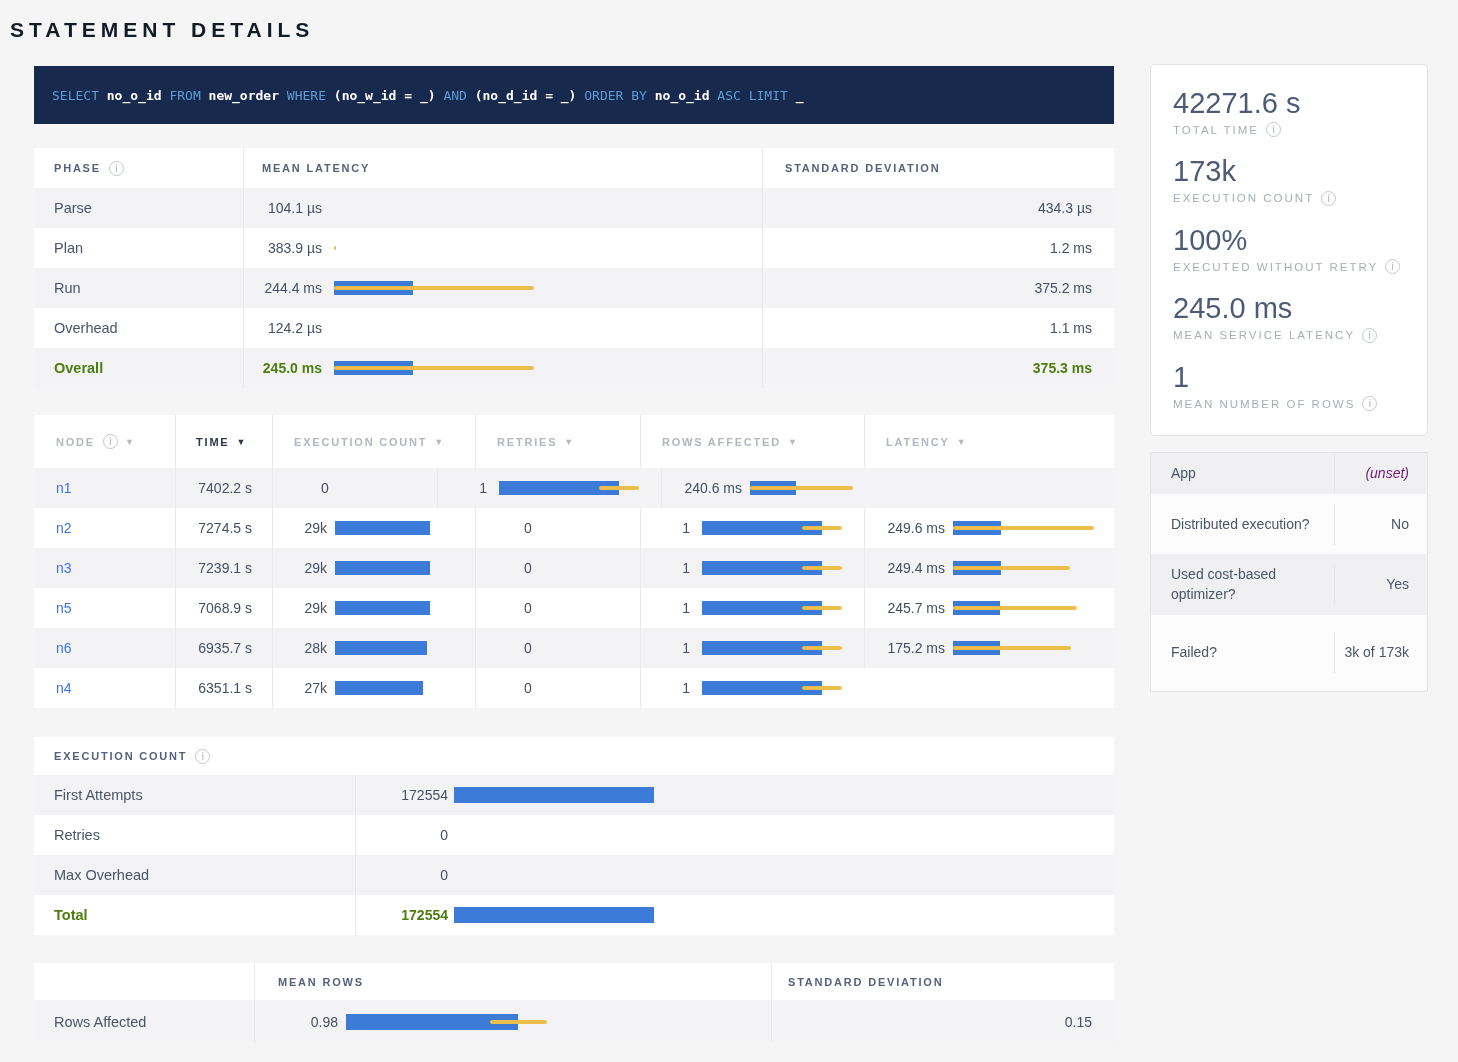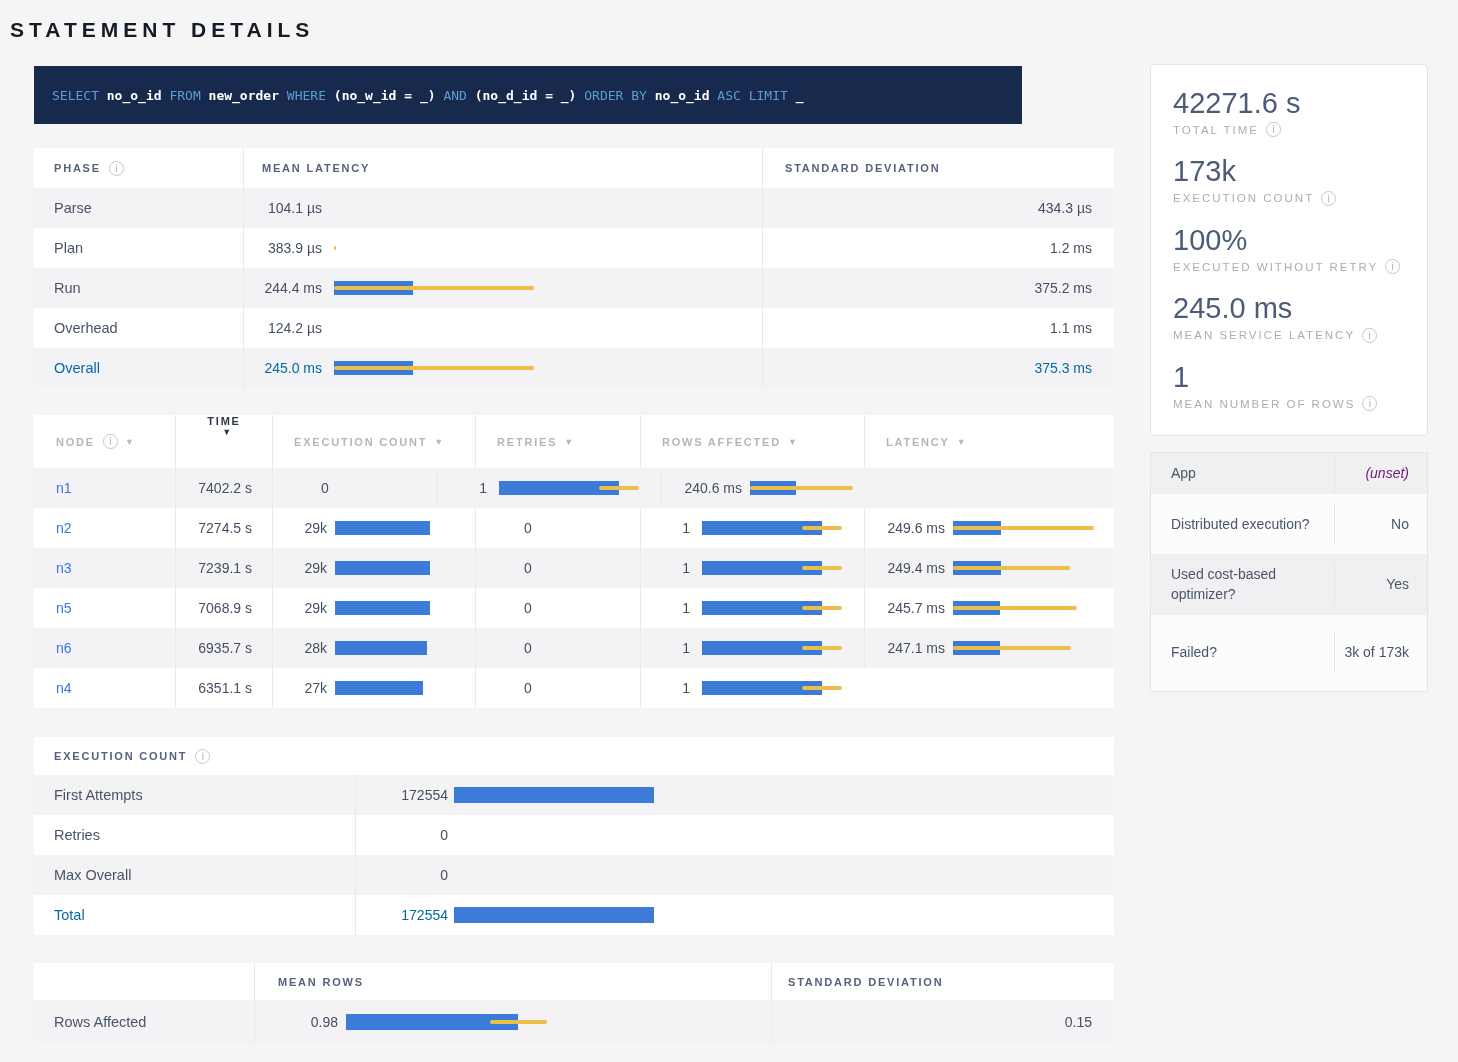--- a/index.html
+++ b/index.html
@@ -3,44 +3,44 @@
 <meta charset="utf-8">
 <style>
   * { box-sizing: border-box; }
   body { margin:0; background:#f5f5f5; font-family:"Liberation Sans",sans-serif; color:#4a5468; }
   .page { position:relative; width:1458px; height:1062px; overflow:hidden; }
 
   .page-title { position:absolute; left:10px; top:4px; font-size:21px; font-weight:700;
                 letter-spacing:5px; color:#131c26; }
 
   
-  .sqlbar { position:absolute; left:34px; top:66px; width:988px; height:58px;
+  .sqlbar { position:absolute; left:34px; top:66px; width:1080px; height:58px;
             background:var(--sql-bg,#17294d); display:flex; align-items:center; padding-left:18px; }
   .sqlbar code { font-family:"DejaVu Sans Mono","Liberation Mono",monospace; font-size:13px; }
   .tok-kw { color:var(--sql-keyword,#5e9cd6); }
   .tok-id { color:#ffffff; font-weight:700; }
 
   
   .tbl { position:absolute; left:34px; width:1080px; }
   .trow { display:flex; align-items:stretch; height:40px; background:#fff; }
   .thead { background:#fff; }
   .tbody .trow:nth-child(odd) { background:#f3f3f5; }
   .tbody .trow:nth-child(even) { background:#ffffff; }
   .cell { height:100%; display:flex; align-items:center; }
   .bl { border-left:1px solid #e9e9eb; }
   .hdr { font-size:11px; font-weight:700; letter-spacing:1.8px; }
   .hdr-slate { color:#56617c; }
   .hdr-gray  { color:#b2b6be; }
-  .hdr-dark  { color:#2e3749;flex-direction:column; }
+  .hdr-dark  { color:#2e3749; }
   .arrow { font-size:9px; margin-left:7px; color:#b5b9c0; }
   .hdr-dark .arrow { color:#2e3749; }
   .lbl { font-size:14.5px; color:#4a5468; }
   .val { font-size:14px; color:#454f63; }
   .num { text-align:right; font-size:14px; color:#454f63; flex:none; }
-  .bold .lbl, .bold .num, .bold .val { font-weight:400; color:#0369a1; }
+  .bold .lbl, .bold .num, .bold .val { font-weight:700; color:#4d7c0f; }
 
   .i-info { display:inline-block; flex:none; width:15px; height:15px; border:1px solid #c3c8ce;
             border-radius:50%; color:#a9b0b8; font-size:10px; line-height:13px; text-align:center;
             font-weight:400; letter-spacing:0; margin-left:8px; font-style:normal; }
 
   .vbar { position:relative; height:14px; flex:1; }
   .vbar .b { position:absolute; left:0; top:0; height:100%; background:var(--bar-blue,#3d7bd8); }
   .vbar .w { position:absolute; top:50%; transform:translateY(-50%); height:4px; border-radius:2px;
              background:var(--bar-yellow,#ecbf4d); }
   .vbar.tall { height:16px; }
@@ -390,21 +390,21 @@
             <span class="val">0</span>
           </div>
       <div class="cell n-rows bl">
             <span class="num">1</span>
         <div class="vbar">
               <div class="b" style="width: 120px;"></div>
               <div class="w" style="left: 100px; width: 40px;"></div>
             </div>
           </div>
       <div class="cell n-lat bl">
-            <span class="num">247.1 ms</span>
+            <span class="num">175.2 ms</span>
         <div class="vbar">
               <div class="b" style="width: 47px;"></div>
               <div class="w" style="left: 0px; width: 118px;"></div>
             </div>
           </div>
     </div>
 
     <div class="trow">
       <div class="cell n-node">
             <a class="node-link">n4</a>
@@ -459,21 +459,21 @@
           </div>
         <div class="cell e-val bl">
             <span class="num">0</span>
           <div class="vbar tall">
               <div class="b" style="width: 0px;"></div>
             </div>
           </div>
       </div>
       <div class="trow">
         <div class="cell e-label">
-            <span class="lbl">Max Overall</span>
+            <span class="lbl">Max Overhead</span>
           </div>
         <div class="cell e-val bl">
             <span class="num">0</span>
           <div class="vbar tall">
               <div class="b" style="width: 0px;"></div>
             </div>
           </div>
       </div>
       <div class="trow bold">
         <div class="cell e-label">

